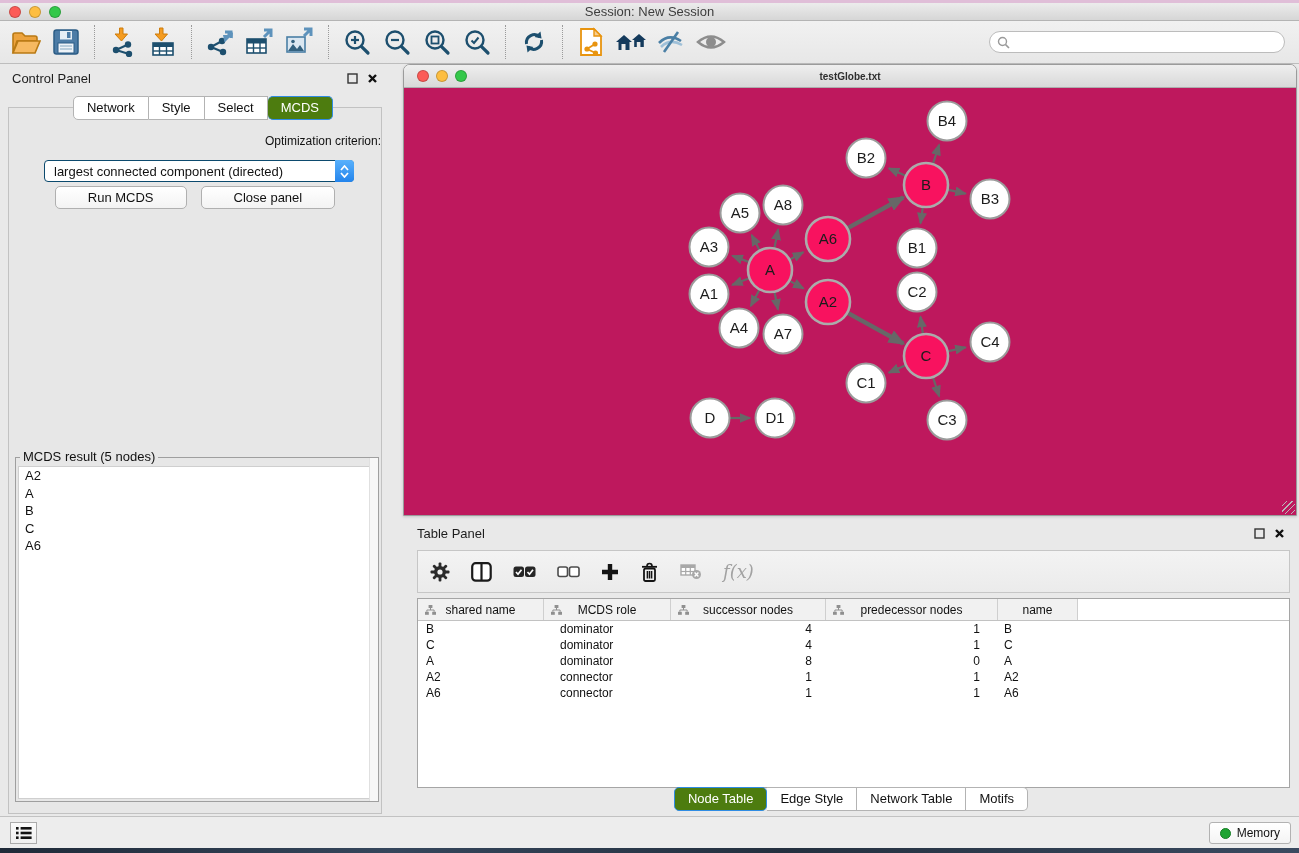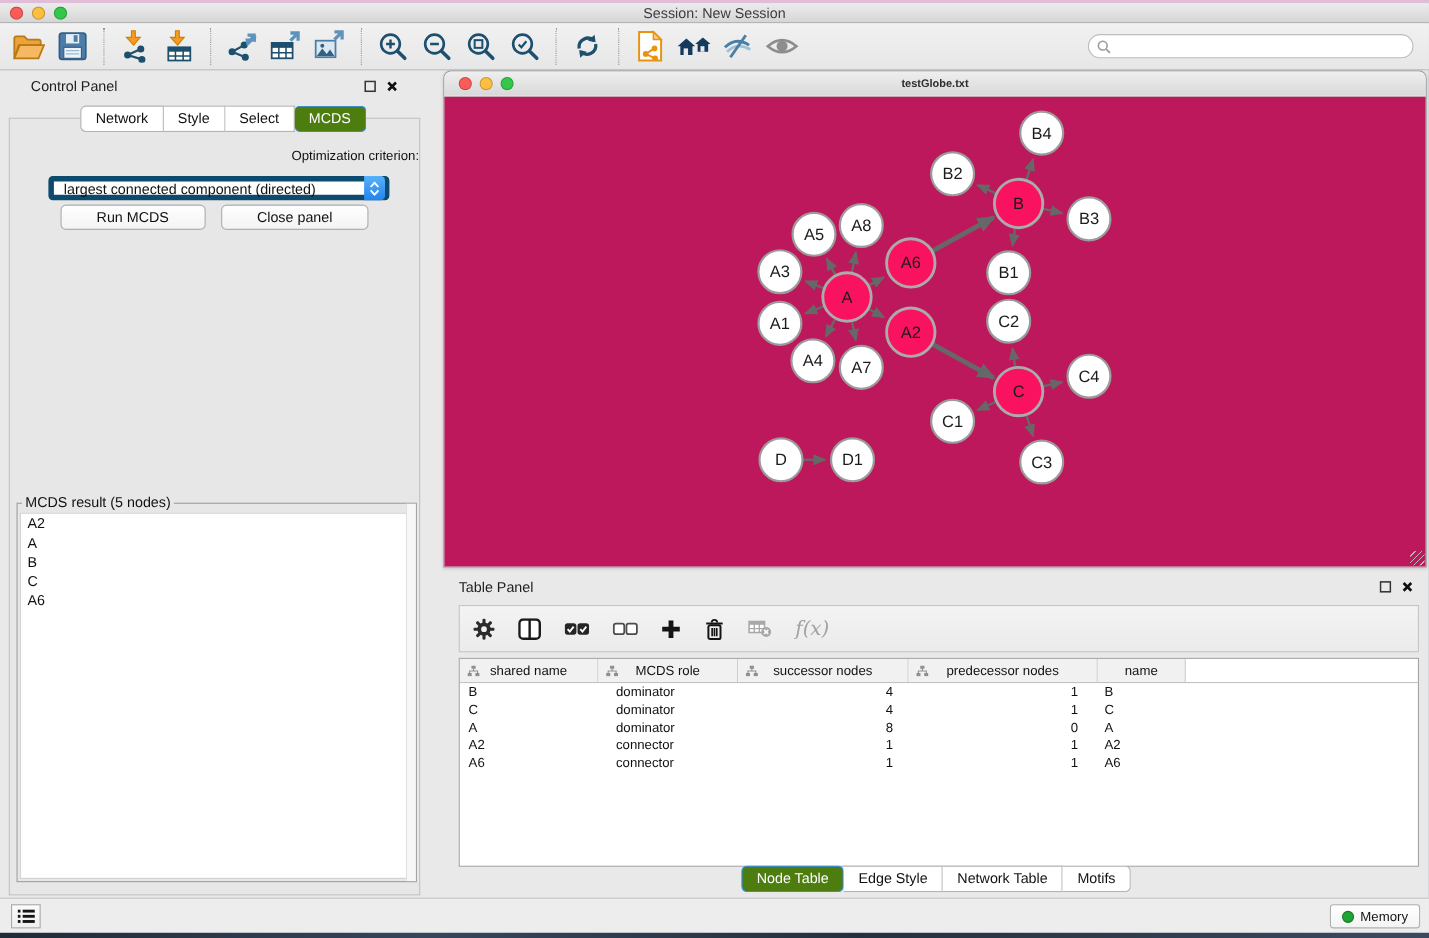--- a/index.html
+++ b/index.html
@@ -18,30 +18,30 @@
 
   
   .toolbar { height:43px; background:linear-gradient(#f1f1f1,#e7e7e7); border-bottom:1px solid #bdbdbd; display:flex; align-items:center; padding:0 6px; }
   .tb-btn { width:40px; height:38px; display:flex; align-items:center; justify-content:center; background:none; border:none; }
   .tb-sep { width:1px; height:34px; border-left:1px dotted #9a9a9a; margin:0 8px; }
   .search-wrap { margin-left:auto; margin-right:8px; width:296px; height:22px; background:#fff; border:1px solid #bcbcbc; border-radius:12px; display:flex; align-items:center; padding:0 7px; }
   .search-wrap input { border:none; outline:none; flex:1; font-size:12px; font-family:inherit; background:transparent; margin-left:5px; }
 
   
   .control-panel { position:absolute; left:0; top:64px; width:390px; height:752px; }
-  .cp-header { height:28px; display:flex; align-items:center; padding:0 28px; font-size:13px; color:#1d1d1d; }
+  .cp-header { height:28px; display:flex; align-items:center; padding:0 12px; font-size:13px; color:#1d1d1d; }
   .panel-btns { margin-left:auto; display:flex; gap:9px; align-items:center; }
   .cp-tabs { position:absolute; top:32px; left:0; right:0; display:flex; justify-content:center; z-index:2;padding-left:16px; }
   .seg { font-size:13px; color:#111; background:#fff; border:1px solid #b3b3b3; border-left:none; padding:3px 13px 4px; }
   .seg:first-child { border-left:1px solid #b3b3b3; border-radius:5px 0 0 5px; }
   .seg:last-child { border-radius:0 5px 5px 0; }
   .seg.active { background:#4d7c0f; border-color:#2f8ce4; color:#fff; border-radius:5px; }
   .cp-body { position:absolute; left:8px; right:8px; top:43px; bottom:2px; background:#e7e7e7; border:1px solid #c2c2c2; }
   .opt-label { text-align:right; margin-top:26px; font-size:12px; color:#111; }
-  .dropdown { position:absolute; left:35px; right:27px; top:52px; height:22px; background:#fff; border:5px solid #0c4a6e; border-radius:4px; display:flex; align-items:center; }
+  .dropdown { position:absolute; left:35px; right:27px; top:52px; height:22px; background:#fff; border:1px solid #0c4a6e; border-radius:4px; display:flex; align-items:center; }
   .dropdown .dd-text { flex:1; font-size:13px; padding-left:9px; color:#111; white-space:nowrap; overflow:hidden; }
   .dd-stepper { width:19px; height:22px; margin:-1px -1px -1px 0; border-radius:0 4px 4px 0; background:linear-gradient(#59b1fc,#2384ec); display:flex; flex-direction:column; align-items:center; justify-content:center; gap:1px; }
   .dd-stepper svg { display:block; }
   .btn-row { position:absolute; top:78px; left:0; right:0; display:flex; justify-content:center; gap:14px; }
   .mac-btn { font-family:inherit; font-size:13px; color:#111; background:linear-gradient(#ffffff,#f3f3f3); border:1px solid #b0b0b0; border-radius:5px; padding:3px 32px 4px; height:23px; }
   .result-box { position:absolute; left:6px; right:2px; top:349px; bottom:11px; border:1px solid #9f9f9f; }
   .result-legend { position:absolute; top:-9px; left:4px; background:#e7e7e7; padding:0 3px; font-size:13px; color:#111; }
   .result-list { position:absolute; left:2px; right:2px; top:8px; bottom:2px; background:#fff; border:1px solid #cfcfcf; overflow:hidden; }
   .result-item { font-size:13px; color:#111; padding:1px 0 1px 6px; line-height:15.5px; }
   .result-scroll { position:absolute; right:0; top:0; bottom:0; width:9px; background:#f7f7f7; border-left:1px solid #e0e0e0; }

